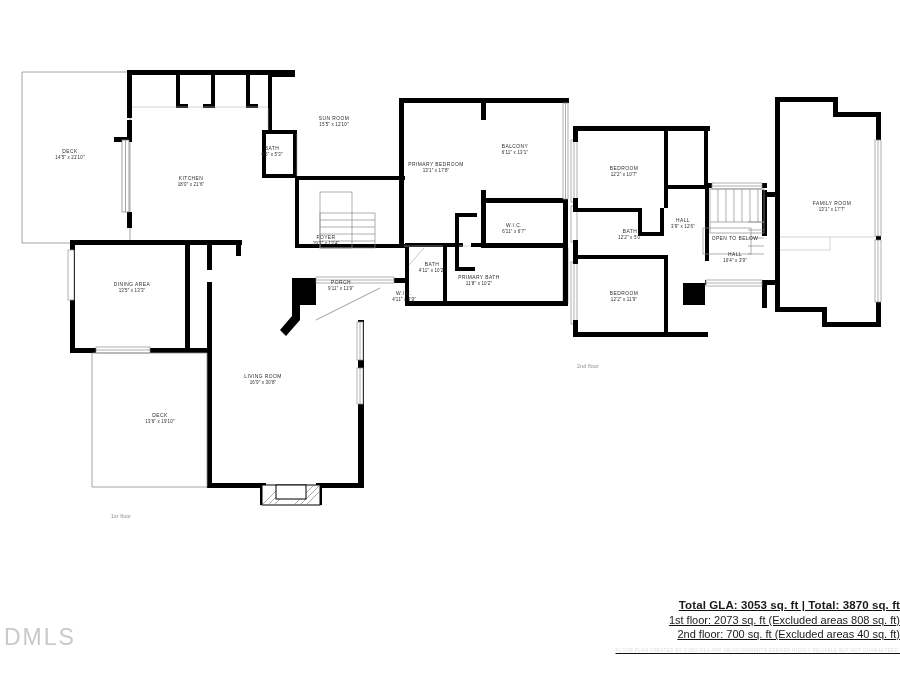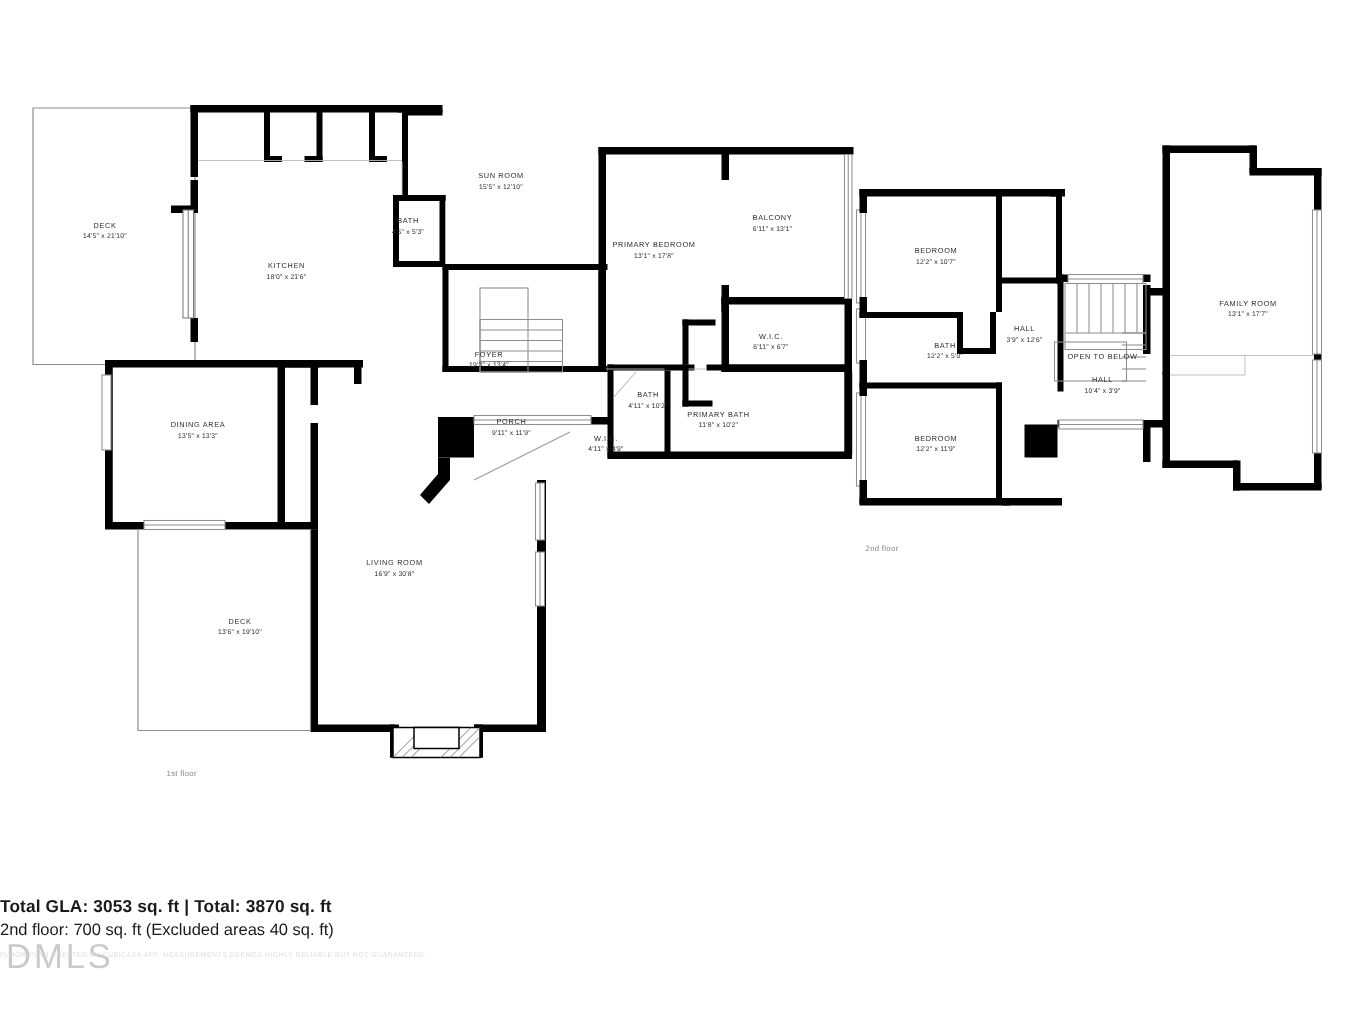--- a/index.html
+++ b/index.html
@@ -16,21 +16,22 @@
 
   .wm{
     position:absolute;left:4px;top:624px;
     font-size:23px;letter-spacing:2px;
     color:#c9c9cc;font-family:"Liberation Sans",sans-serif;
     user-select:none;
   }
 
   .footer{
     position:absolute;left:0;top:598px;width:900px;
-    text-align:left;
+    text-align:right;
+    text-decoration:underline;
   }
   .footer .l1{
     font-size:11.5px;font-weight:bold;color:#1a1a1a;
     line-height:15px;letter-spacing:0.1px;
   }
   .footer .l2,.footer .l3{
     font-size:11px;color:#1a1a1a;line-height:14px;
   }
   .footer .l4{
     margin-top:7px;
@@ -435,17 +436,18 @@
       </div>
     </div>
 
   <div class="floorlabel" id="lbl-first">1st floor</div>
   <div class="floorlabel" id="lbl-second">2nd floor</div>
 
   <div class="wm">DMLS</div>
 
   <div class="footer">
     <div class="l1">Total GLA: 3053 sq. ft | Total: 3870 sq. ft</div>
+    <div class="l2">1st floor: 2073 sq. ft (Excluded areas 808 sq. ft)</div>
     <div class="l3">2nd floor: 700 sq. ft (Excluded areas 40 sq. ft)</div>
     <div class="l4">FLOOR PLAN CREATED BY CUBICASA APP. MEASUREMENTS DEEMED HIGHLY RELIABLE BUT NOT GUARANTEED.</div>
   </div>
 
 </div>
 
 </body></html>

